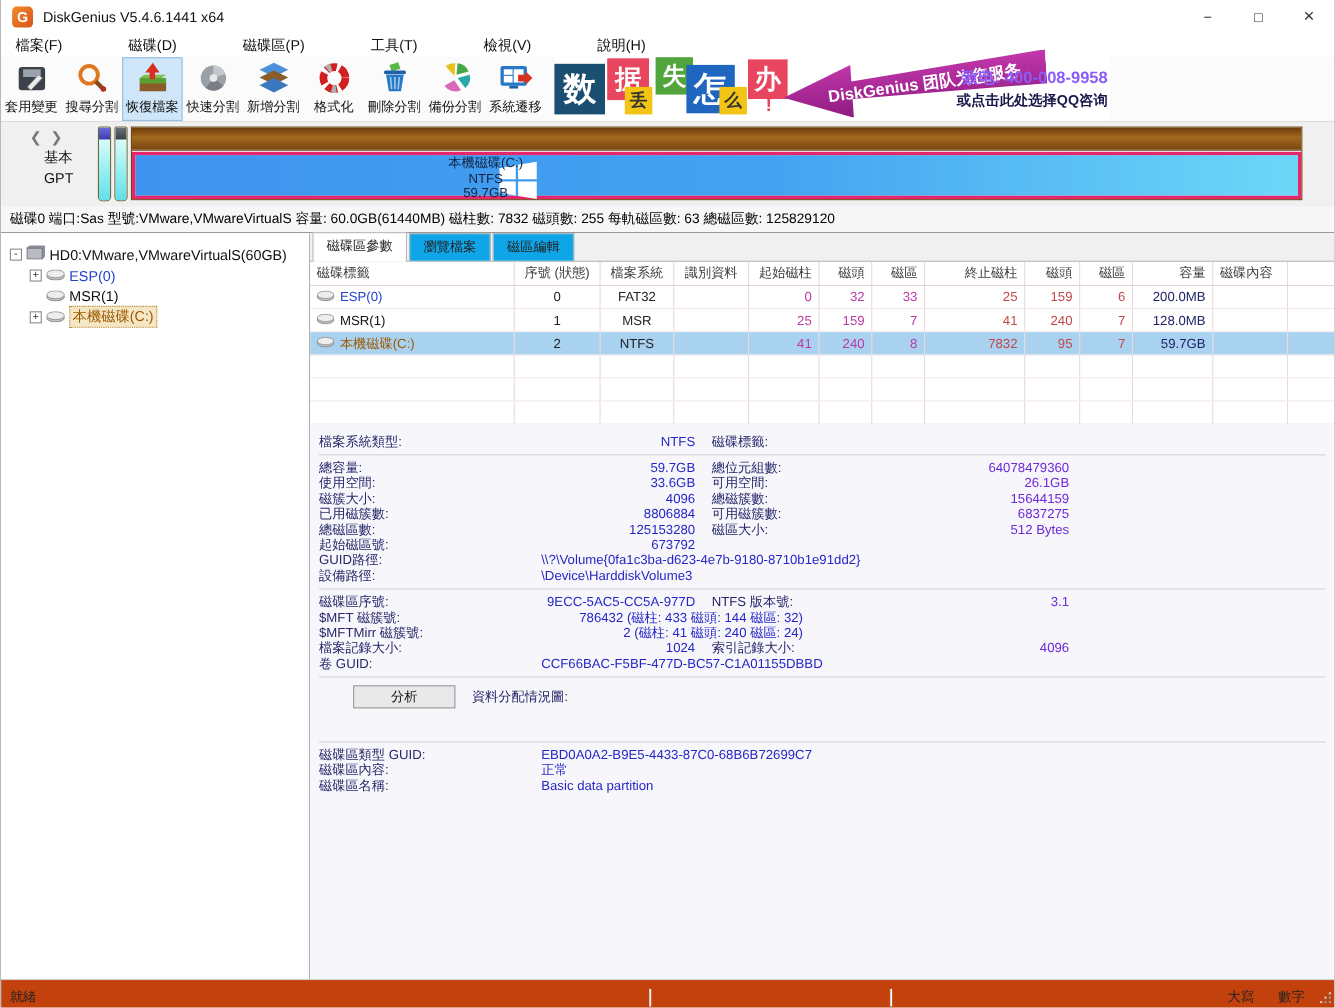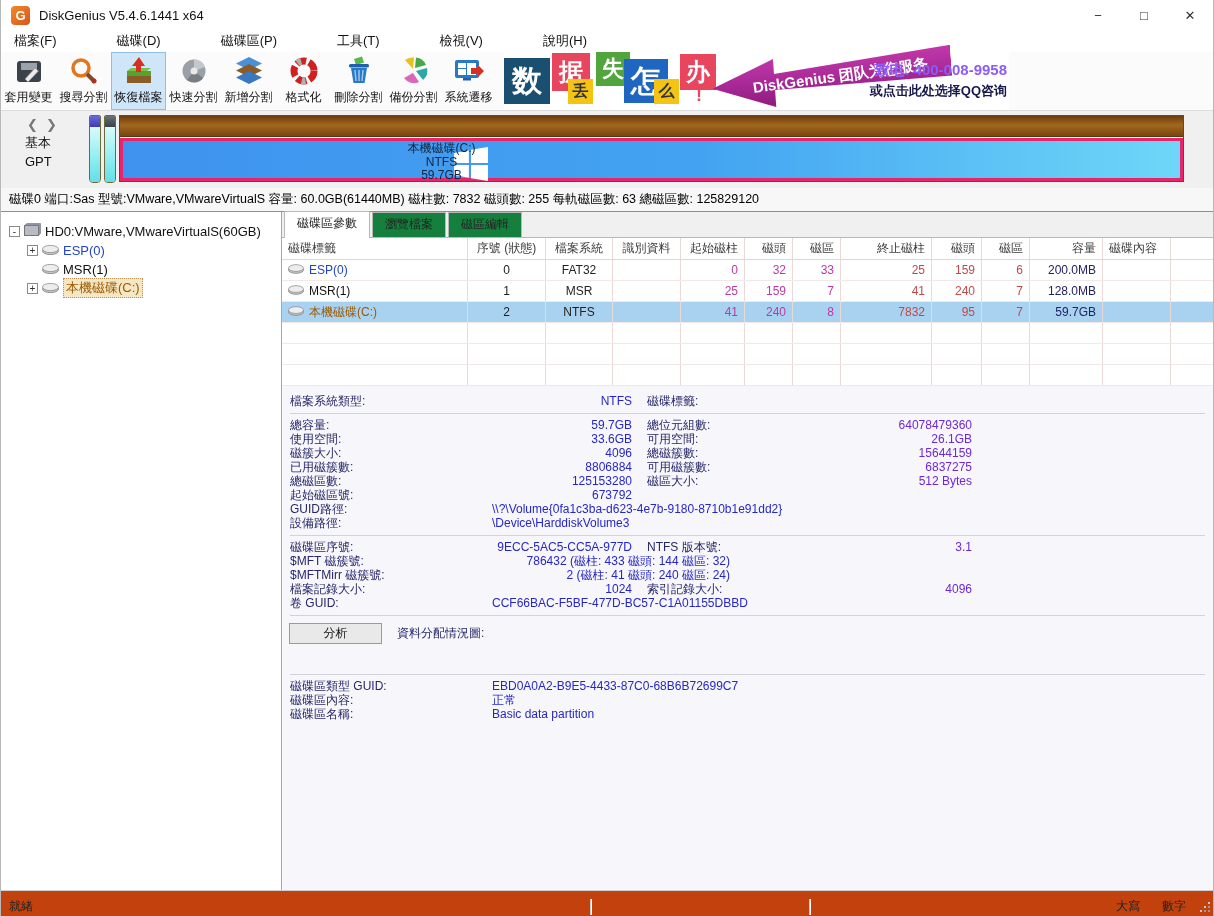--- a/index.html
+++ b/index.html
@@ -29,21 +29,21 @@
   .tile.dark { color:#333; }
   .tile.bang { background:none !important; color:#e8455f; }
   .ad-arrow { position:absolute; left:208px; top:1px; width:240px; height:50px; background:linear-gradient(180deg,#c238ac,#8e1a80); clip-path:polygon(0 55%,26% 4%,26% 34%,100% 0,100% 62%,26% 66%,26% 100%); transform:rotate(-4deg); }
   .ad-slogan { position:absolute; left:248px; top:11px; width:230px; color:#fff; font-size:15px; font-weight:bold; transform:rotate(-8deg); white-space:nowrap; }
   .ad-phone { position:absolute; right:2px; top:9px; color:#8b5cf6; font-size:15px; font-weight:bold;padding-left:12px; }
   .ad-qq { position:absolute; right:2px; top:30px; color:#18184a; font-size:13px; font-weight:bold; }
 
   
   .diskpanel { height:78px; background:#f0f0f0; border-top:1px solid #ddd; position:relative; }
   .nav-arrows { position:absolute; left:26px; top:6px; font-size:13px; color:#777; letter-spacing:8px; }
-  .ptype { position:absolute; left:24px; top:22px; font-size:13px; color:#111; line-height:19px; }
+  .ptype { position:absolute; left:39px; top:22px; font-size:13px; color:#111; line-height:19px; }
   .mini { position:absolute; top:4px; width:12px; height:68px; border:1px solid #6a6a3a; border-radius:2px 2px 4px 4px; overflow:hidden; }
   .mini .cap { height:11px; }
   .mini .body { height:57px; background:linear-gradient(180deg,#d8fbfb,#8feef2 55%,#5fdde8); }
   .mini-esp { left:88px; } .mini-esp .cap { background:linear-gradient(180deg,#6a6ae0,#3c3cb0); }
   .mini-msr { left:103px; } .mini-msr .cap { background:linear-gradient(180deg,#6a7078,#3a4048); }
   .mainbar { position:absolute; left:118px; right:29px; top:4px; bottom:6px; border:1px solid #6a4a10; background:#fff; }
   .disk-band { height:21px; background:linear-gradient(180deg,#6e3c0c,#a2681e 45%,#7a4510); border-bottom:1px solid #5a3808; }
   .cpart { position:absolute; top:22px; left:0; right:0; bottom:0; border:3px solid #e8256b; background:linear-gradient(90deg,#3f93ee 0%,#43a3f1 55%,#6ed7f8 100%); }
   .winlogo { position:absolute; left:330px; top:5px; }
   .cpart-text { position:absolute; left:0; right:420px; top:1px; text-align:center; color:#13233f; font-size:12px; line-height:13.5px; }
@@ -61,21 +61,21 @@
   .t-root { padding-left:8px; color:#111; }
   .t-child { padding-left:26px; }
   .t-esp .tlabel { color:#2244cc; }
   .t-msr .tlabel { color:#111; }
   .t-c .tlabel { color:#9c5a00; background:#f5e7c4; border:1px dotted #b89050; padding:0 2px; }
 
   .rightpanel { flex:1; display:flex; flex-direction:column; background:#fff; }
 
   
   .tabbar { height:26px; background:#f0f0f0; display:flex; align-items:flex-end; padding-left:2px; border-bottom:1px solid #b8b8b8; }
-  .tab { padding:3px 12px 4px; font-size:12px; color:#222; background:#15803d; border:1px solid #b8b8b8; border-bottom:none; margin-right:2px; }
+  .tab { padding:3px 12px 4px; font-size:12px; color:#222; background:#0ea5e9; border:1px solid #b8b8b8; border-bottom:none; margin-right:2px; }
   .tab.active { background:#fff; margin-bottom:-1px; padding-bottom:6px; }
 
   
   .ptable { height:148px; font-size:12px; }
   .prow { display:grid; grid-template-columns:186px 78px 67px 68px 64px 48px 48px 91px 50px 48px 73px 68px 1fr; height:21px; align-items:center; }
   .prow > div { height:100%; display:flex; align-items:center; border-right:1px solid #ead9d9; padding:0 6px; }
   .prow > div:last-child { border-right:none; }
   .phead { height:22px; border-bottom:1px solid #e4d4d4; color:#3c3c3c; }
   .pbody .prow { border-bottom:1px solid #f3e8e8; }
   .al { justify-content:flex-start; } .ac { justify-content:center; } .ar { justify-content:flex-end; }
@@ -88,21 +88,21 @@
   .details { flex:1; background:#f7f7fb; font-size:12px; padding-top:8px; overflow:hidden; }
   .drow { display:flex; height:14px; line-height:14px; white-space:nowrap; }
   .dl1 { padding-left:8px; width:198px; color:#26266a; flex:0 0 198px; }
   .dv1 { width:152px; text-align:right; color:#2626c8; flex:0 0 152px; }
   .dv1mid { width:250px; text-align:right; color:#2626c8; flex:0 0 250px; }
   .dvwide { margin-left:12px; color:#2626c8; }
   .dl2 { margin-left:15px; width:140px; color:#26266a; flex:0 0 140px; }
   .dv2 { width:185px; text-align:right; color:#6d28d9; flex:0 0 185px; }
   .dsep { height:1px; background:#d2d2dc; margin:5px 8px 4px 8px; }
   .analyze-row { display:flex; align-items:center; margin:7px 0 9px 7px; height:21px; }
-  .analyze-btn { width:93px; height:21px; background:#e9e9e9; border:1px solid #9a9a9a; font-size:12px; color:#111; display:flex; align-items:center; justify-content:center; }
+  .analyze-btn { width:93px; height:21px; background:#e9e9e9; border:1px solid #9a9a9a; font-size:12px; color:#111; display:flex; align-items:center; justify-content:center;margin-left:32px; }
   .alloc-label { margin-left:15px; color:#26266a; }
   .alloc-gap { height:16px; }
 
   
   .statusbar { height:32px; background:#c2410c; border-top:1px solid #cfcfcf; display:flex; align-items:center; font-size:12px; color:#222; }
   .sb-ready { padding-left:8px; width:589px; }
   .sb-sep { width:1px; height:16px; background:#cccccc; box-shadow:1px 0 0 #fff; }
   .sb-mid { width:218px; }
   .sb-fill { flex:1; }
   .sb-cell { width:46px; text-align:center; }

